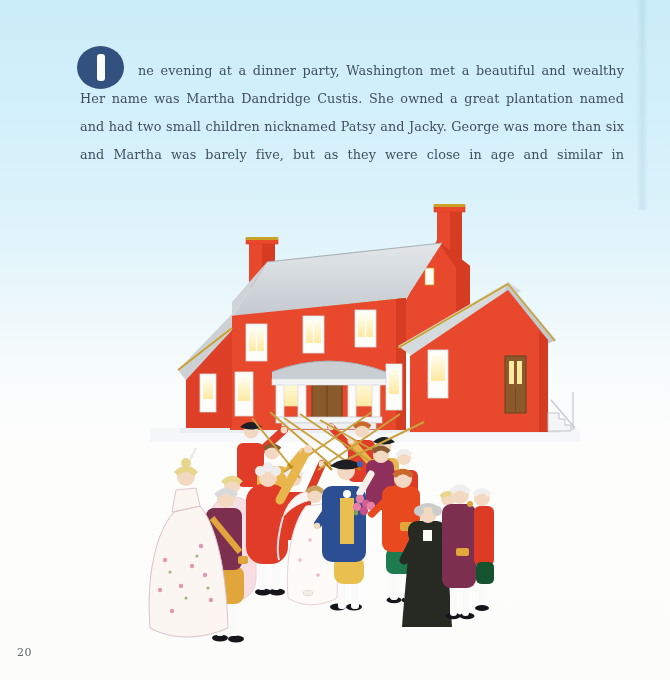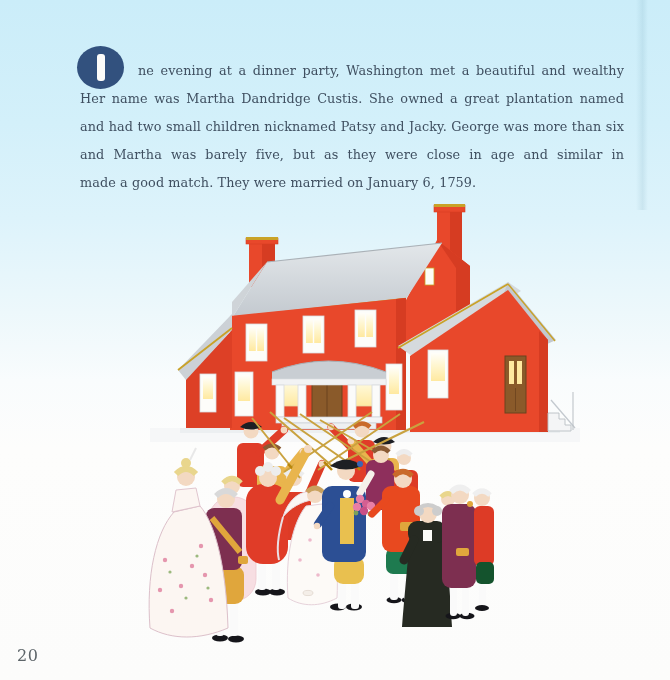--- a/index.html
+++ b/index.html
@@ -33,42 +33,41 @@
     letter-spacing:.1px;
   }
   .story .line{
     height:28px; line-height:28px; overflow:hidden;
     text-align:justify; text-align-last:justify;
   }
   .story .line.first{ padding-left:58px; }
   .story .line.last{ text-align-last:left; }
   .pagenum{
     position:absolute; left:17px; top:646px;
-    font-size:16px; color:#5d6569; letter-spacing:.5px;
+    font-size:11px; color:#5d6569; letter-spacing:.5px;
   }
   svg.art{position:absolute; left:0; top:0;}
 </style>
 </head>
 <body>
 
 <div class="page">
 
   <div class="fold"></div>
 
   <div class="dropcap">
     <span class="bar"></span>
     <span class="sr">O</span>
   </div>
 
   <div class="story">
     <div class="line first">ne evening at a dinner party, Washington met a beautiful and wealthy young widow.</div>
     <div class="line">Her name was Martha Dandridge Custis. She owned a great plantation named White House</div>
     <div class="line">and had two small children nicknamed Patsy and Jacky. George was more than six feet tall,</div>
     <div class="line">and Martha was barely five, but as they were close in age and similar in background, they</div>
-    <div class="line last">made a good match. They were married on January 6, 1759.</div>
   </div>
 
   <svg class="art" width="670" height="680" viewBox="0 0 670 680">
     <defs>
       <linearGradient id="glow" x1="0" y1="0" x2="0" y2="1">
         <stop offset="0" stop-color="#fffefa"></stop>
         <stop offset="0.45" stop-color="#fff6cf"></stop>
         <stop offset="1" stop-color="#ffe9a0"></stop>
       </linearGradient>
       <linearGradient id="roofg" x1="0" y1="0" x2="0" y2="1">

